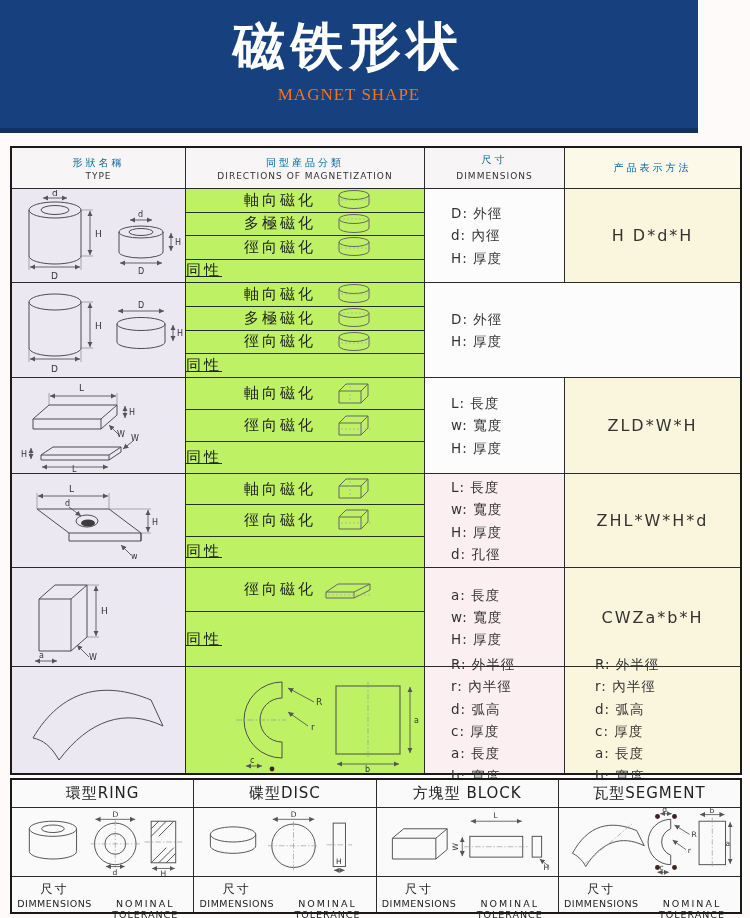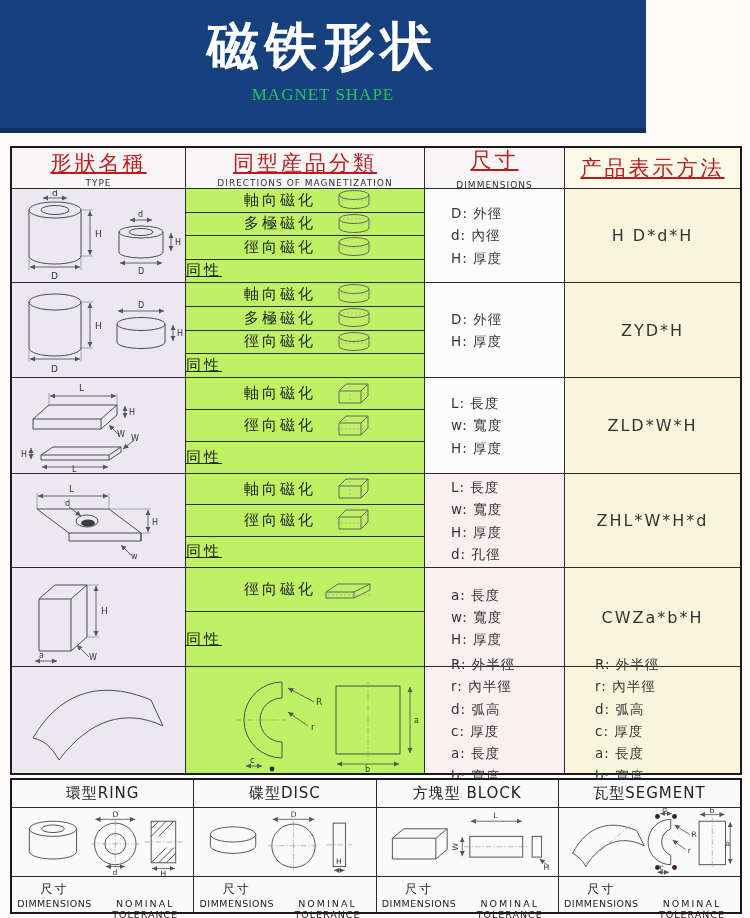--- a/index.html
+++ b/index.html
@@ -4,51 +4,51 @@
 <style>
   html,body{margin:0;padding:0;}
   body{
     width:750px;height:918px;position:relative;
     background:#fdfaf9;
     font-family:"DejaVu Sans","Liberation Sans",sans-serif;
     color:#222;
   }
   
   .banner{
-    position:absolute;left:0;top:0;width:646px;height:128px;
+    position:absolute;left:0;top:0;width:698px;height:128px;
     border-bottom:5px solid #12315f;text-align:center;
   }
   .banner-title{
     padding-top:18px;font-size:52px;font-weight:bold;letter-spacing:6px;
     color:#fff;line-height:1.1;
   }
   .banner-sub{
     margin-top:10px;font-family:"Liberation Serif","DejaVu Serif",serif;
-    font-size:17px;letter-spacing:1px;color:#22c55e;
+    font-size:17px;letter-spacing:1px;color:#f97316;
   }
   
   .mtable{
     position:absolute;left:10px;top:146px;width:728px;
     border:2px solid #1a1a1a;background:#fdfcfd;
   }
   .trow{display:flex;border-bottom:1px solid #2b2b2b;}
   .trow:last-child{border-bottom:none;}
   .cell{box-sizing:border-box;border-right:1px solid #2b2b2b;position:relative;}
   .cell:last-child{border-right:none;}
   .c1{width:174px;background:#ebe8f2;display:flex;align-items:center;justify-content:center;}
   .c2{width:239px;background:#bef264;display:flex;flex-direction:column;}
   .c3{width:140px;background:#fdfcfd;display:flex;flex-direction:column;justify-content:center;padding-left:26px;font-size:13.5px;letter-spacing:1px;line-height:1.65;color:#333;}
   .c3.pink{background:#fbeff1;}
   .c4{flex:1;background:#faf6dd;display:flex;align-items:center;justify-content:center;font-size:16px;letter-spacing:2px;color:#333;}
   .c4.list{flex-direction:column;align-items:flex-start;justify-content:center;padding-left:30px;font-size:13.5px;letter-spacing:1px;line-height:1.65;}
   
   .hrow .cell{background:#f7f5f6;display:flex;flex-direction:column;align-items:center;justify-content:center;padding:0;}
   .hrow{height:40px;}
   .hrow .c4h{background:#fcf9e9;}
-  .h-zh{font-size:21px;letter-spacing:3px;color:#b91c1c;text-decoration:underline;}
+  .h-zh{font-size:10px;letter-spacing:3px;color:#0369a1;}
   .h-en{font-size:9px;letter-spacing:1px;color:#333;margin-top:1px;}
   
   .sub{flex:1;display:flex;align-items:center;border-bottom:1px solid #2b2b2b;}
   .sub:last-child{border-bottom:none;}
   .mlabel{margin-left:58px;font-size:15px;letter-spacing:3px;color:#222;}
   .mic{margin-left:auto;margin-right:52px;}
   .sub.center{text-decoration:underline;}
   .sub.center .mlabel{margin:0;}
   
   svg{display:block;}
@@ -235,23 +235,20 @@
           </svg>
       </div>
       <div class="sub center">
         <span class="mlabel">同性</span>
       </div>
     </div>
     <div class="cell c3">
       <div>D: 外徑</div>
       <div>H: 厚度</div>
     </div>
-    <div class="cell c4">
-      <span>ZYD*H</span>
-    </div>
   </div>
 
   <div class="trow" style="height:95px">
     <div class="cell c1">
       <svg width="172" height="94" viewBox="0 0 172 94">
         <path class="ln" d="M20,40 H88 V50 H20 Z"></path>
         <path class="ln" d="M20,40 L36,26 H104 L88,40"></path>
         <path class="ln" d="M88,50 L104,36 V26"></path>
         <line class="ext" x1="36" y1="26" x2="36" y2="14"></line>
         <line class="ext" x1="104" y1="26" x2="104" y2="14"></line>

